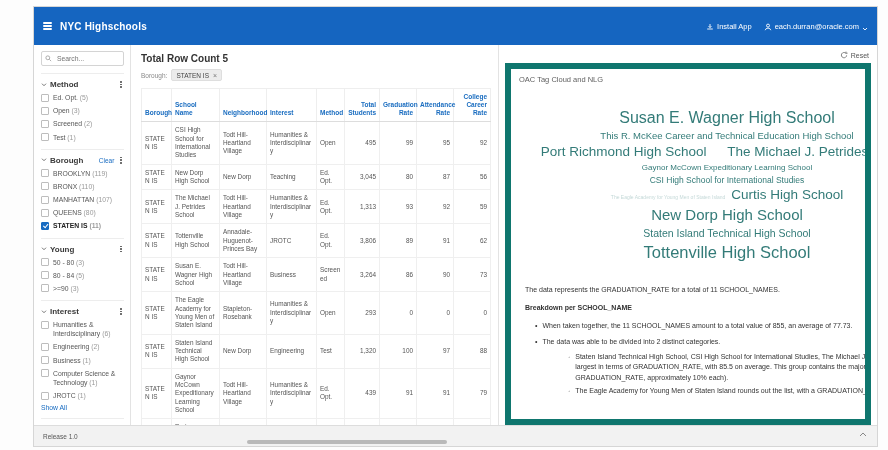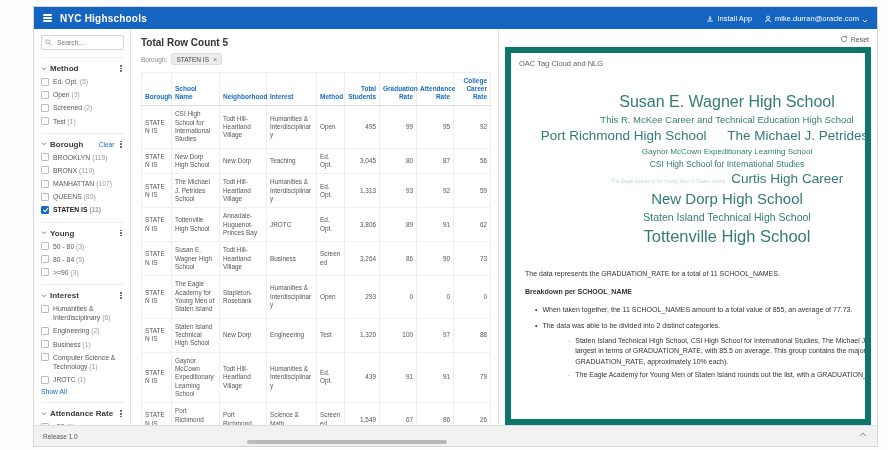--- a/index.html
+++ b/index.html
@@ -1,21 +1,21 @@
 <!DOCTYPE html>
 <html><head>
 <meta charset="utf-8">
 <style>
   html,body{margin:0;padding:0;width:888px;height:450px;background:#fdfdfd;overflow:hidden;
     font-family:"Liberation Sans",sans-serif;-webkit-font-smoothing:antialiased;}
   .app{position:absolute;left:33px;top:6px;width:845px;height:441px;background:#fff;
     border:1px solid #d6d6d6;display:flex;flex-direction:column;box-sizing:border-box;overflow:hidden;}
   
   .topbar{height:22px;background:#1565c0;color:#fff;display:flex;align-items:center;
-    padding:0 9px;flex:none;gap:8px;}
+    padding:8px 9px;flex:none;gap:8px;}
   .hamburger{display:flex;flex-direction:column;gap:1.5px;cursor:pointer;}
   .hamburger span{display:block;width:9px;height:1.4px;background:#fff;border-radius:1px;}
   .app-title{font-size:10px;font-weight:bold;letter-spacing:.2px;}
   .topbar-right{margin-left:auto;display:flex;align-items:center;gap:12px;font-size:7.5px;}
   .tb-item{display:flex;align-items:flex-end;gap:3px;cursor:pointer;}
   
   .bodyrow{flex:1;display:flex;min-height:0;}
   
   .sidebar{width:97px;flex:none;border-right:1px solid #e3e3e3;padding:6px 6px 0 7px;
     box-sizing:border-box;overflow:hidden;}
@@ -107,21 +107,21 @@
         </span>
         <span>Install App</span>
       </div>
       <div class="tb-item">
         <span>
           <svg width="8" height="8" viewBox="0 0 8 8">
               <circle cx="4" cy="2.6" r="1.5" fill="none" stroke="#fff" stroke-width="0.9"></circle>
               <path d="M1.2 7.2a2.9 2.9 0 0 1 5.6 0" fill="none" stroke="#fff" stroke-width="0.9"></path>
             </svg>
         </span>
-        <span>mike.durran@oracle.com</span>
+        <span>each.durran@oracle.com</span>
         <span>
           <svg width="6" height="4" viewBox="0 0 6 4">
               <path d="M1 1l2 2 2-2" stroke="#fff" stroke-width="0.9" fill="none"></path>
             </svg>
         </span>
       </div>
     </div>
   </div>
 
   <div class="bodyrow">
@@ -481,21 +481,21 @@
             <div class="cloud-line" style="font-size: 13.5px;">
             <span>Port Richmond High School   The Michael J. Petrides School</span>
           </div>
             <div class="cloud-line" style="font-size: 8px;">
             <span>Gaynor McCown Expeditionary Learning School</span>
           </div>
             <div class="cloud-line" style="font-size: 8.5px;">
             <span>CSI High School for International Studies</span>
           </div>
             <div class="cloud-line" style="font-size: 13.5px;">
-            <span class="cloud-faint">The Eagle Academy for Young Men of Staten Island</span><span>Curtis High Career</span>
+            <span class="cloud-faint">The Eagle Academy for Young Men of Staten Island</span><span>Curtis High School</span>
           </div>
             <div class="cloud-line" style="font-size: 15px;">
             <span>New Dorp High School</span>
           </div>
             <div class="cloud-line" style="font-size: 10.5px;">
             <span>Staten Island Technical High School</span>
           </div>
             <div class="cloud-line" style="font-size: 16.5px;">
             <span>Tottenville High School</span>
           </div>

